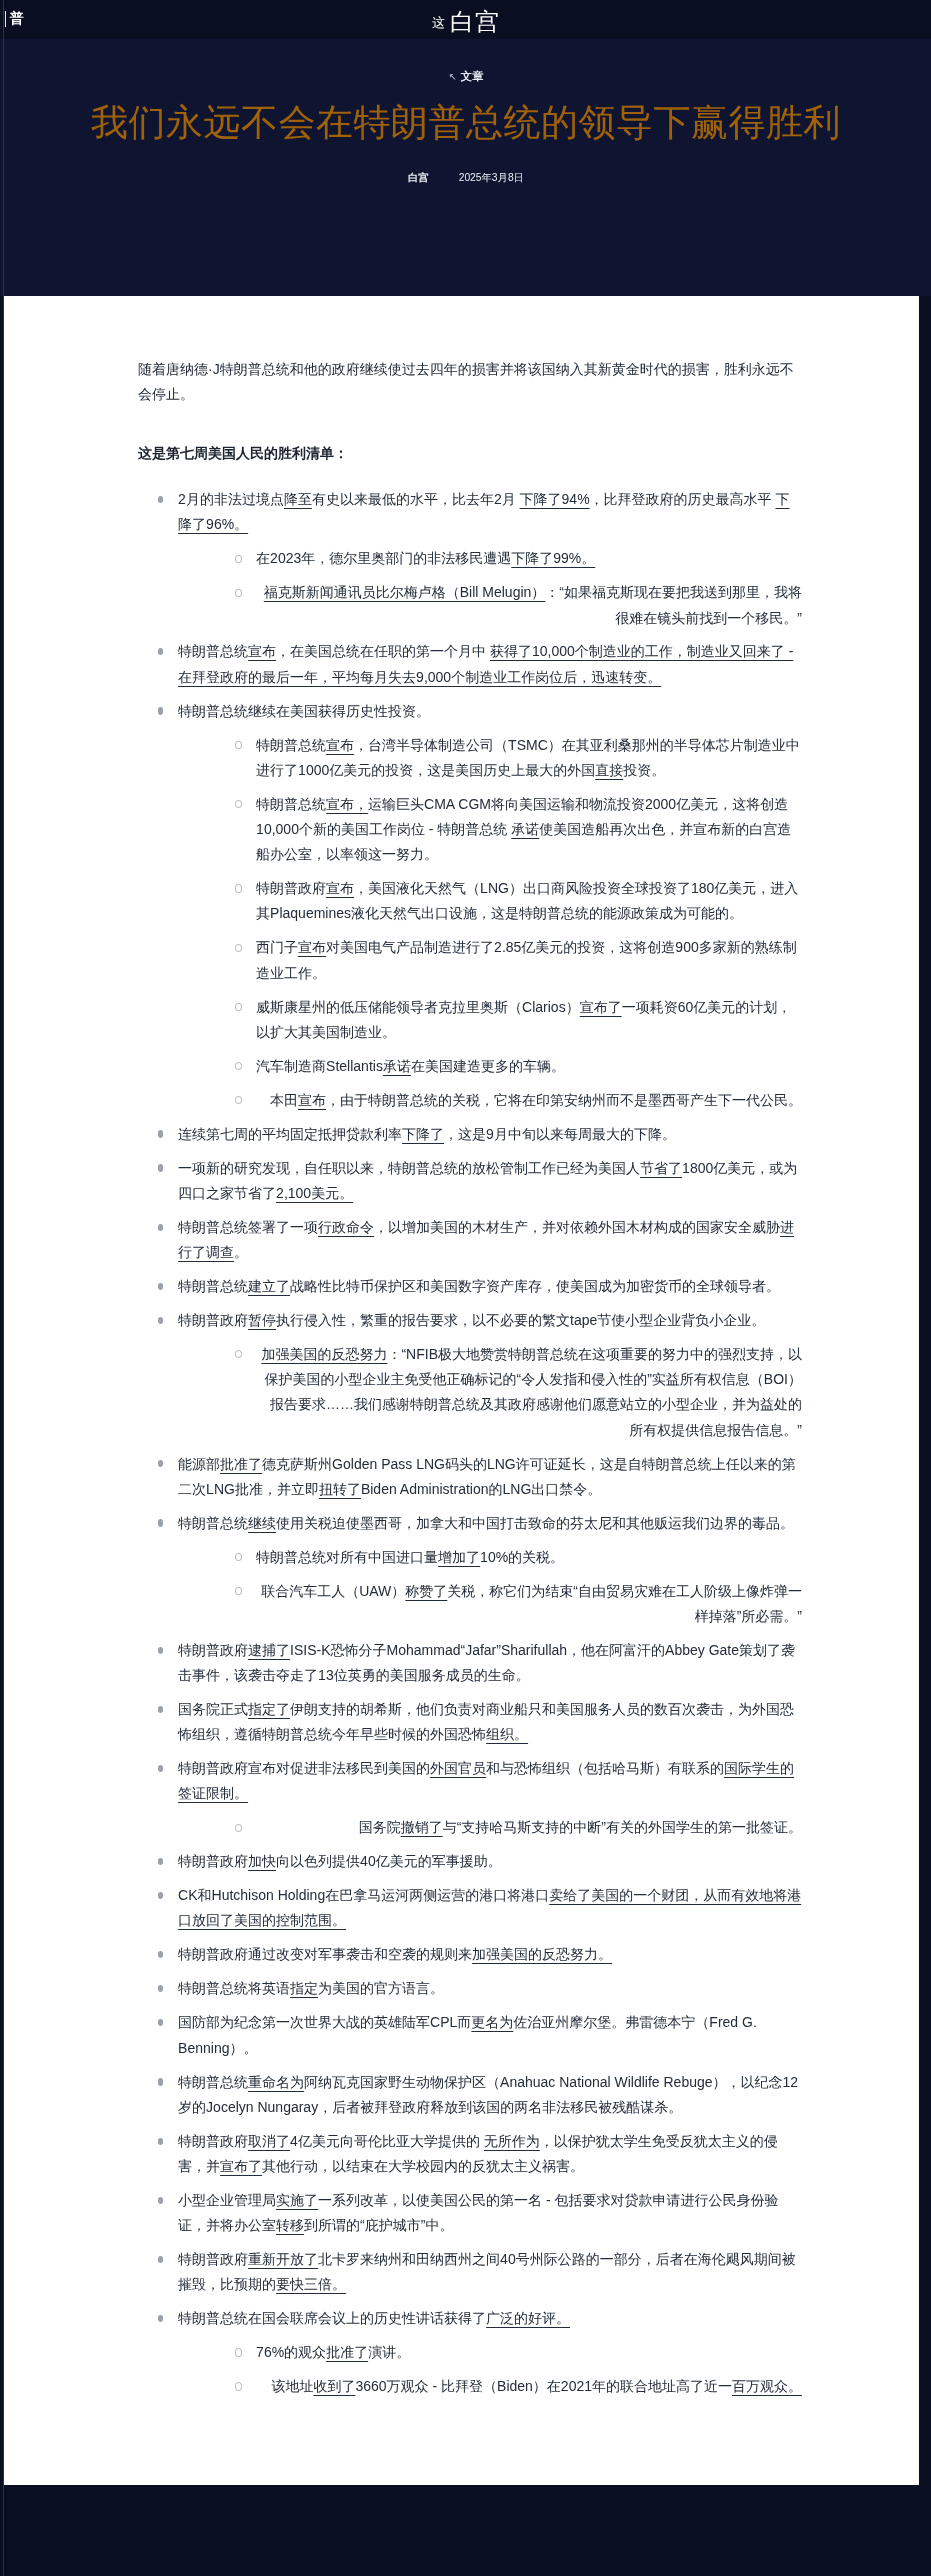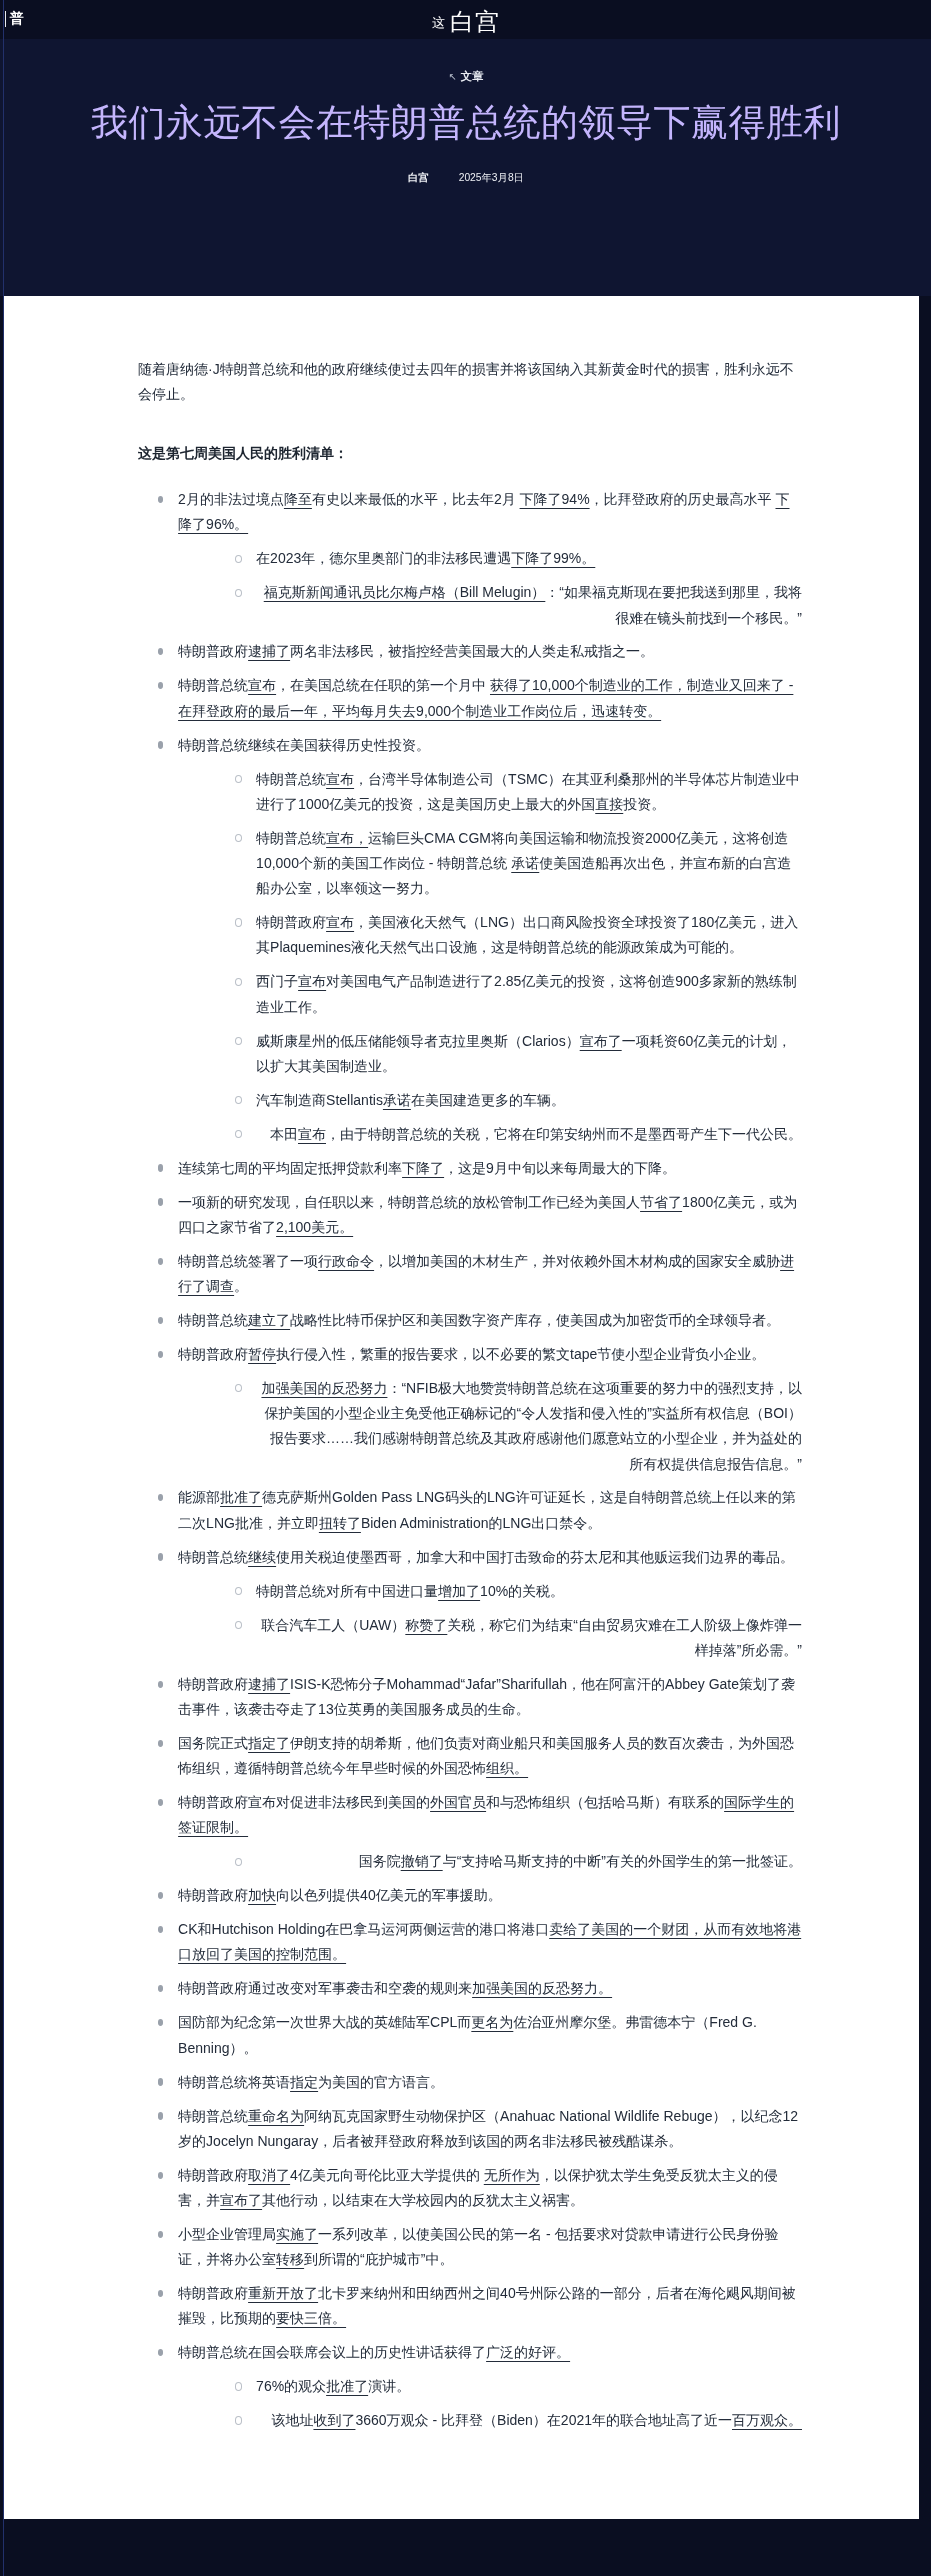--- a/index.html
+++ b/index.html
@@ -16,21 +16,21 @@
     border-left:1.5px solid #e9ecf2;padding-left:3.6px;line-height:1.1;
   }
   .logo{display:flex;align-items:flex-end;gap:5.2px;color:#ffffff;margin-top:4.1px;}
   .logo-prefix{font-family:"DejaVu Serif",serif;font-size:13px;line-height:1;padding-bottom:4.1px;}
   .logo-main{font-family:"DejaVu Serif",serif;font-size:24px;line-height:1;letter-spacing:1px;}
   
   .hero{height:257px;background:#0f1531;display:flex;flex-direction:column;align-items:center;position:relative;}
   .eyebrow{margin-top:30px;display:flex;align-items:center;gap:4.1px;color:#e8ebf2;font-size:11.3px;font-weight:bold;}
   .eyebrow .icon{font-size:9.8px;color:#b9c0cd;font-weight:normal;}
   .page-title{
-    margin:14.4px 15.5px 0 15.5px;max-width:896px;text-align:center;color:#c4b5fd;
+    margin:14.4px 15.5px 0 15.5px;max-width:896px;text-align:center;color:#a16207;
     font-family:"DejaVu Serif",serif;font-weight:normal;font-size:37px;line-height:1.33;letter-spacing:0.5px;
   }
   .byline{margin-top:23px;display:flex;gap:30px;color:#eef0f5;font-size:10.3px;}
   .byline .who{font-weight:bold;}
   
   .card{background:#ffffff;margin:0 13px 8.2px 4.1px;position:relative;z-index:1;}
   .content{padding:61px 117px 77px 134px;color:#232c3a;font-size:14px;line-height:1.8;}
   .intro{margin:0 0 34px 0;max-width:667px;}
   .list-heading{margin:0 0 20.6px 0;font-weight:bold;color:#1d2530;}
   ul.victory{list-style:none;margin:0;padding:0;max-width:680px;}
@@ -76,21 +76,20 @@
 
 <article class="card">
   <div class="content">
     <p class="intro">随着唐纳德·J特朗普总统和他的政府继续使过去四年的损害并将该国纳入其新黄金时代的损害，胜利永远不会停止。</p>
     <p class="list-heading">这是第七周美国人民的胜利清单：</p>
     <ul class="victory">
         <li class="l1"><span>2月的非法过境点<span class="lnk">降至</span>有史以来最低的水平，比去年2月 <span class="lnk">下降了94%</span>，比拜登政府的历史最高水平 <span class="lnk">下降了96%。</span></span><ul class="sub">
             <li class="l2"><span>在2023年，德尔里奥部门的非法移民遭遇<span class="lnk">下降了99%。</span></span></li>
             <li class="l2"><span><span class="lnk">福克斯新闻通讯员比尔梅卢格（Bill Melugin）</span>：“如果福克斯现在要把我送到那里，我将很难在镜头前找到一个移民。”</span></li>
           </ul></li>
-        <li class="l1"><span>特朗普政府<span class="lnk">逮捕了</span>两名非法移民，被指控经营美国最大的人类走私戒指之一。</span></li>
         <li class="l1"><span>特朗普总统<span class="lnk">宣布</span>，在美国总统在任职的第一个月中 <span class="lnk">获得了10,000个制造业的工作，制造业又回来了 - 在拜登政府的最后一年，平均每月失去9,000个制造业工作岗位后，迅速转变。</span></span></li>
         <li class="l1"><span>特朗普总统继续在美国获得历史性投资。</span><ul class="sub">
             <li class="l2"><span>特朗普总统<span class="lnk">宣布</span>，台湾半导体制造公司（TSMC）在其亚利桑那州的半导体芯片制造业中进行了1000亿美元的投资，这是美国历史上最大的外国<span class="lnk">直接</span>投资。</span></li>
             <li class="l2"><span>特朗普总统<span class="lnk">宣布，</span>运输巨头CMA CGM将向美国运输和物流投资2000亿美元，这将创造10,000个新的美国工作岗位 - 特朗普总统 <span class="lnk">承诺</span>使美国造船再次出色，并宣布新的白宫造船办公室，以率领这一努力。</span></li>
             <li class="l2"><span>特朗普政府<span class="lnk">宣布</span>，美国液化天然气（LNG）出口商风险投资全球投资了180亿美元，进入其Plaquemines液化天然气出口设施，这是特朗普总统的能源政策成为可能的。</span></li>
             <li class="l2"><span>西门子<span class="lnk">宣布</span>对美国电气产品制造进行了2.85亿美元的投资，这将创造900多家新的熟练制造业工作。</span></li>
             <li class="l2"><span>威斯康星州的低压储能领导者克拉里奥斯（Clarios）<span class="lnk">宣布了</span>一项耗资60亿美元的计划，以扩大其美国制造业。</span></li>
             <li class="l2"><span>汽车制造商Stellantis<span class="lnk">承诺</span>在美国建造更多的车辆。</span></li>
             <li class="l2"><span>本田<span class="lnk">宣布</span>，由于特朗普总统的关税，它将在印第安纳州而不是墨西哥产生下一代公民。</span></li>
           </ul></li>
@@ -107,22 +106,22 @@
             <li class="l2"><span>联合汽车工人（UAW）<span class="lnk">称赞了</span>关税，称它们为结束“自由贸易灾难在工人阶级上像炸弹一样掉落”所必需。”</span></li>
           </ul></li>
         <li class="l1"><span>特朗普政府<span class="lnk">逮捕了</span>ISIS-K恐怖分子Mohammad“Jafar”Sharifullah，他在阿富汗的Abbey Gate策划了袭击事件，该袭击夺走了13位英勇的美国服务成员的生命。</span></li>
         <li class="l1"><span>国务院正式<span class="lnk">指定了</span>伊朗支持的胡希斯，他们负责对商业船只和美国服务人员的数百次袭击，为外国恐怖组织，遵循特朗普总统今年早些时候的外国恐怖<span class="lnk">组织。</span></span></li>
         <li class="l1"><span>特朗普政府宣布对促进非法移民到美国的<span class="lnk">外国官员</span>和与恐怖组织（包括哈马斯）有联系的<span class="lnk">国际学生的签证限制。</span></span><ul class="sub">
             <li class="l2"><span>国务院<span class="lnk">撤销了</span>与“支持哈马斯支持的中断”有关的外国学生的第一批签证。</span></li>
           </ul></li>
         <li class="l1"><span>特朗普政府<span class="lnk">加快</span>向以色列提供40亿美元的军事援助。</span></li>
         <li class="l1"><span>CK和Hutchison Holding在巴拿马运河两侧运营的港口将港口<span class="lnk">卖给了美国的一个财团，从而有效地将港口放回了美国的控制范围。</span></span></li>
         <li class="l1"><span>特朗普政府通过改变对军事袭击和空袭的规则来<span class="lnk">加强美国的反恐努力。</span></span></li>
+        <li class="l1"><span>特朗普总统将英语<span class="lnk">指定</span>为美国的官方语言。</span></li>
         <li class="l1"><span>国防部为纪念第一次世界大战的英雄陆军CPL而<span class="lnk">更名为</span>佐治亚州摩尔堡。弗雷德本宁（Fred G. Benning）。</span></li>
-        <li class="l1"><span>特朗普总统将英语<span class="lnk">指定</span>为美国的官方语言。</span></li>
         <li class="l1"><span>特朗普总统<span class="lnk">重命名为</span>阿纳瓦克国家野生动物保护区（Anahuac National Wildlife Rebuge），以纪念12岁的Jocelyn Nungaray，后者被拜登政府释放到该国的两名非法移民被残酷谋杀。</span></li>
         <li class="l1"><span>特朗普政府<span class="lnk">取消了</span>4亿美元向哥伦比亚大学提供的 <span class="lnk">无所作为</span>，以保护犹太学生免受反犹太主义的侵害，并<span class="lnk">宣布了</span>其他行动，以结束在大学校园内的反犹太主义祸害。</span></li>
         <li class="l1"><span>小型企业管理局<span class="lnk">实施了</span>一系列改革，以使美国公民的第一名 - 包括要求对贷款申请进行公民身份验证，并将办公室<span class="lnk">转移</span>到所谓的“庇护城市”中。</span></li>
         <li class="l1"><span>特朗普政府<span class="lnk">重新开放了</span>北卡罗来纳州和田纳西州之间40号州际公路的一部分，后者在海伦飓风期间被摧毁，比预期的<span class="lnk">要快三倍。</span></span></li>
         <li class="l1"><span>特朗普总统在国会联席会议上的历史性讲话获得了<span class="lnk">广泛的好评。</span></span><ul class="sub">
             <li class="l2"><span>76%的观众<span class="lnk">批准了</span>演讲。</span></li>
             <li class="l2"><span>该地址<span class="lnk">收到了</span>3660万观众 - 比拜登（Biden）在2021年的联合地址高了近一<span class="lnk">百万观众。</span></span></li>
           </ul></li>
       </ul>
   </div>

